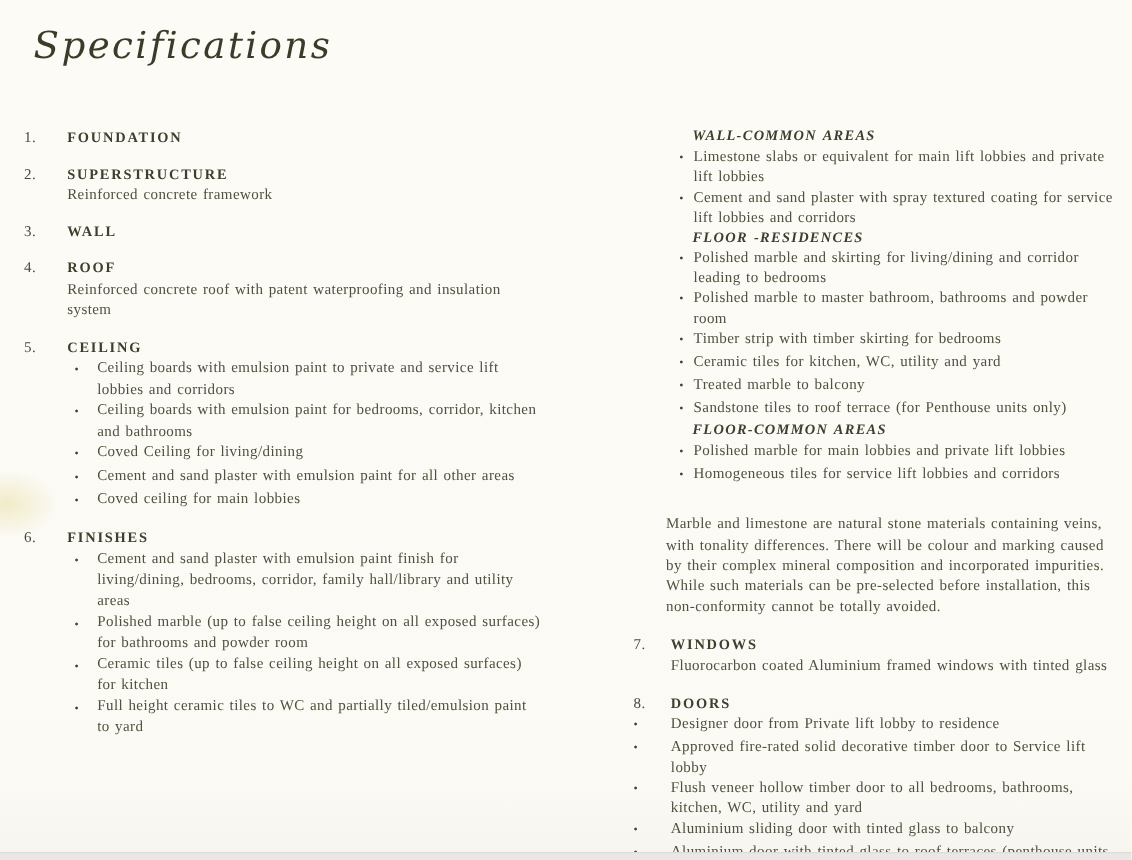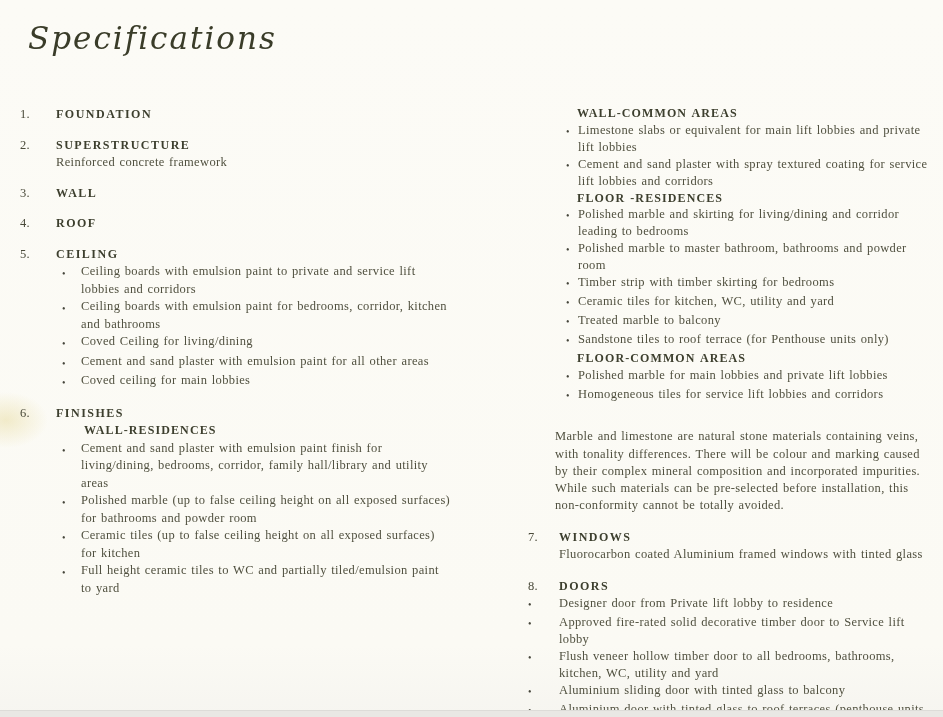--- a/index.html
+++ b/index.html
@@ -45,21 +45,21 @@
   .col-right .sec-num { flex:0 0 31px; }
   .heading, .subheading {
     font-weight:bold;
     letter-spacing:1.5px;
     color:#3d3f2e;
     font-size:12px;
   }
   .line { margin-left:36px; }
   .col-right .line { margin-left:31px; }
   .subheading { margin-left:64px; letter-spacing:1.1px; }
-  .col-right .subheading { margin-left:49px; }
+  .col-right .subheading { margin-left:49px;font-style:italic; }
   .bullet-row { display:flex; margin-left:42px; }
   .bullet-row .dot { flex:0 0 19px; font-size:10px; padding-top:2px; color:#45453a; }
   .col-right .bullet-row { margin-left:38px; }
   .col-right .bullet-row .dot { flex:0 0 12px; }
   .col-right .numbered .bullet-row { margin-left:0; }
   .col-right .numbered .bullet-row .dot { flex:0 0 31px; }
   .bullet-row .txt { flex:1 1 auto; }
   .note { margin-left:27px; margin-top:24px; line-height:17.2px; }
 </style>
 </head>
@@ -85,20 +85,21 @@
         <div class="sec-head">
           <span class="sec-num">3.</span>
           <span class="heading">WALL</span>
         </div>
       </div>
       <div class="section numbered">
         <div class="sec-head">
           <span class="sec-num">4.</span>
           <span class="heading">ROOF</span>
         </div>
+        <div class="line">Reinforced concrete roof with patent waterproofing and insulation system</div>
       </div>
       <div class="section numbered">
         <div class="sec-head">
           <span class="sec-num">5.</span>
           <span class="heading">CEILING</span>
         </div>
         <div class="bullet-row">
           <span class="dot">•</span>
           <span class="txt">Ceiling boards with emulsion paint to private and service lift lobbies and corridors</span>
         </div>
@@ -117,21 +118,20 @@
         <div class="bullet-row">
           <span class="dot">•</span>
           <span class="txt">Coved ceiling for main lobbies</span>
         </div>
       </div>
       <div class="section numbered">
         <div class="sec-head">
           <span class="sec-num">6.</span>
           <span class="heading">FINISHES</span>
         </div>
-        <div class="subheading">WALL-RESIDENCES</div>
         <div class="bullet-row">
           <span class="dot">•</span>
           <span class="txt">Cement and sand plaster with emulsion paint finish for living/dining, bedrooms, corridor, family hall/library and utility areas</span>
         </div>
         <div class="bullet-row">
           <span class="dot">•</span>
           <span class="txt">Polished marble (up to false ceiling height on all exposed surfaces) for bathrooms and powder room</span>
         </div>
         <div class="bullet-row">
           <span class="dot">•</span>

